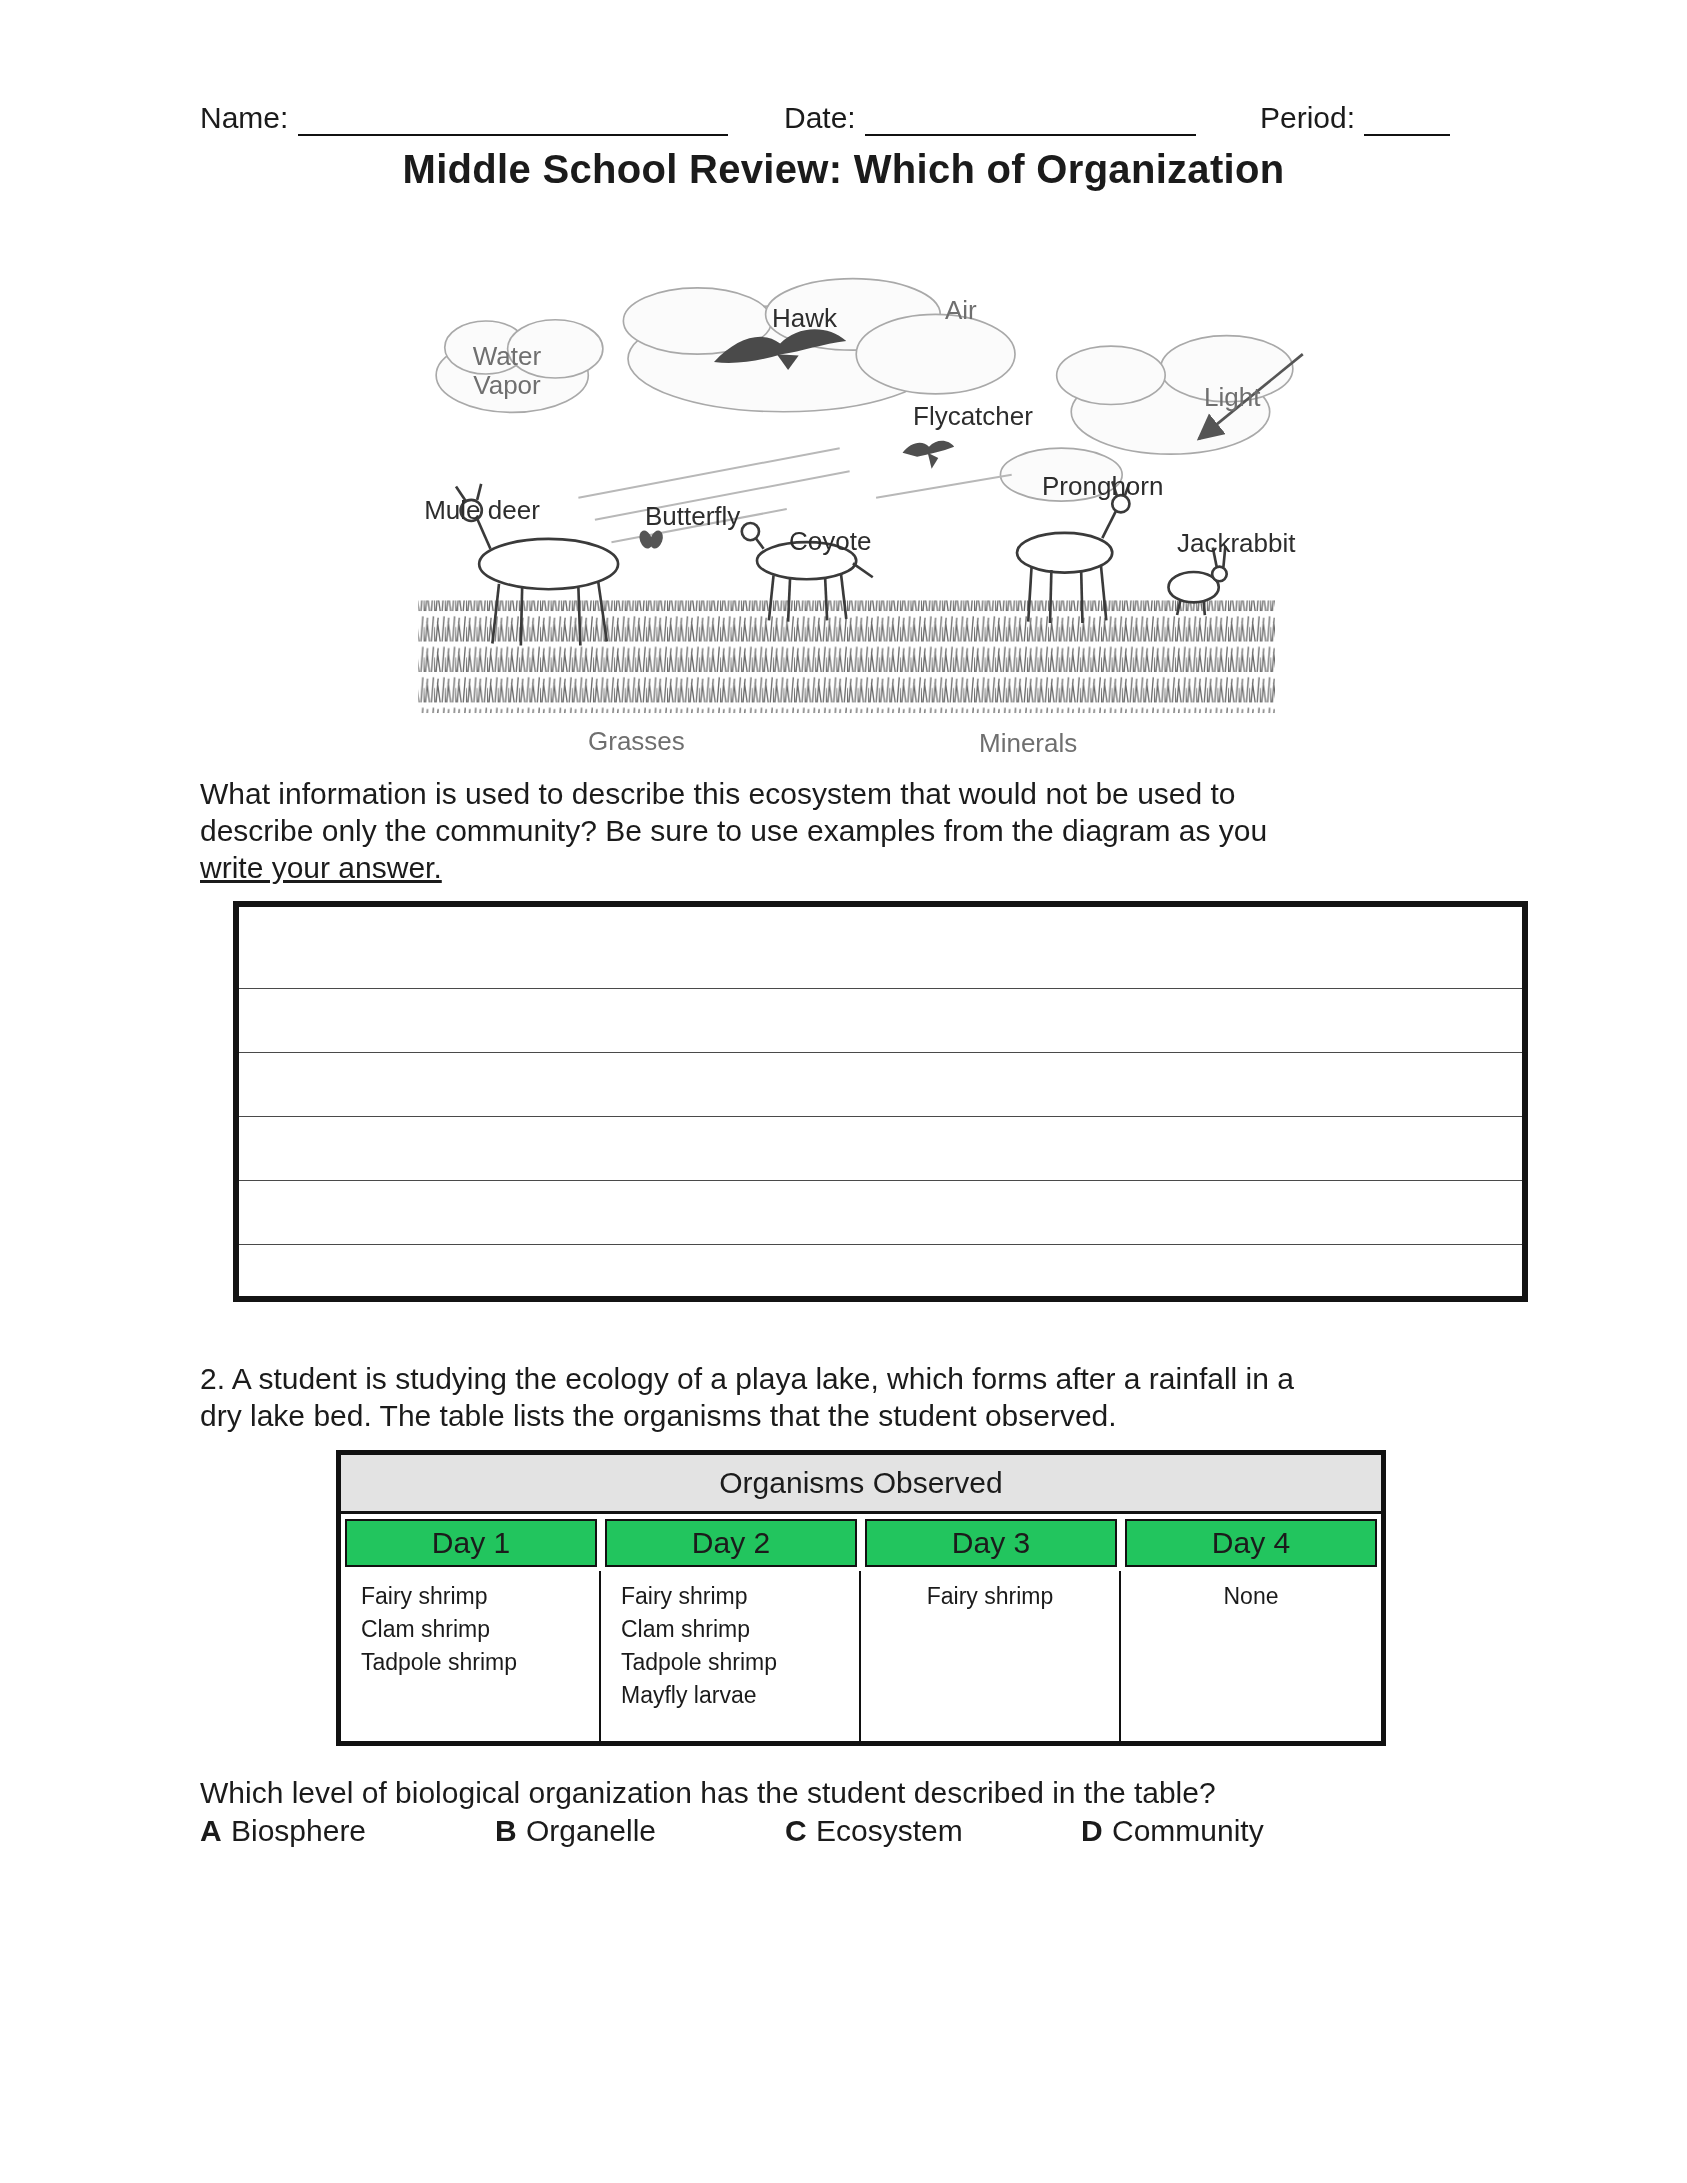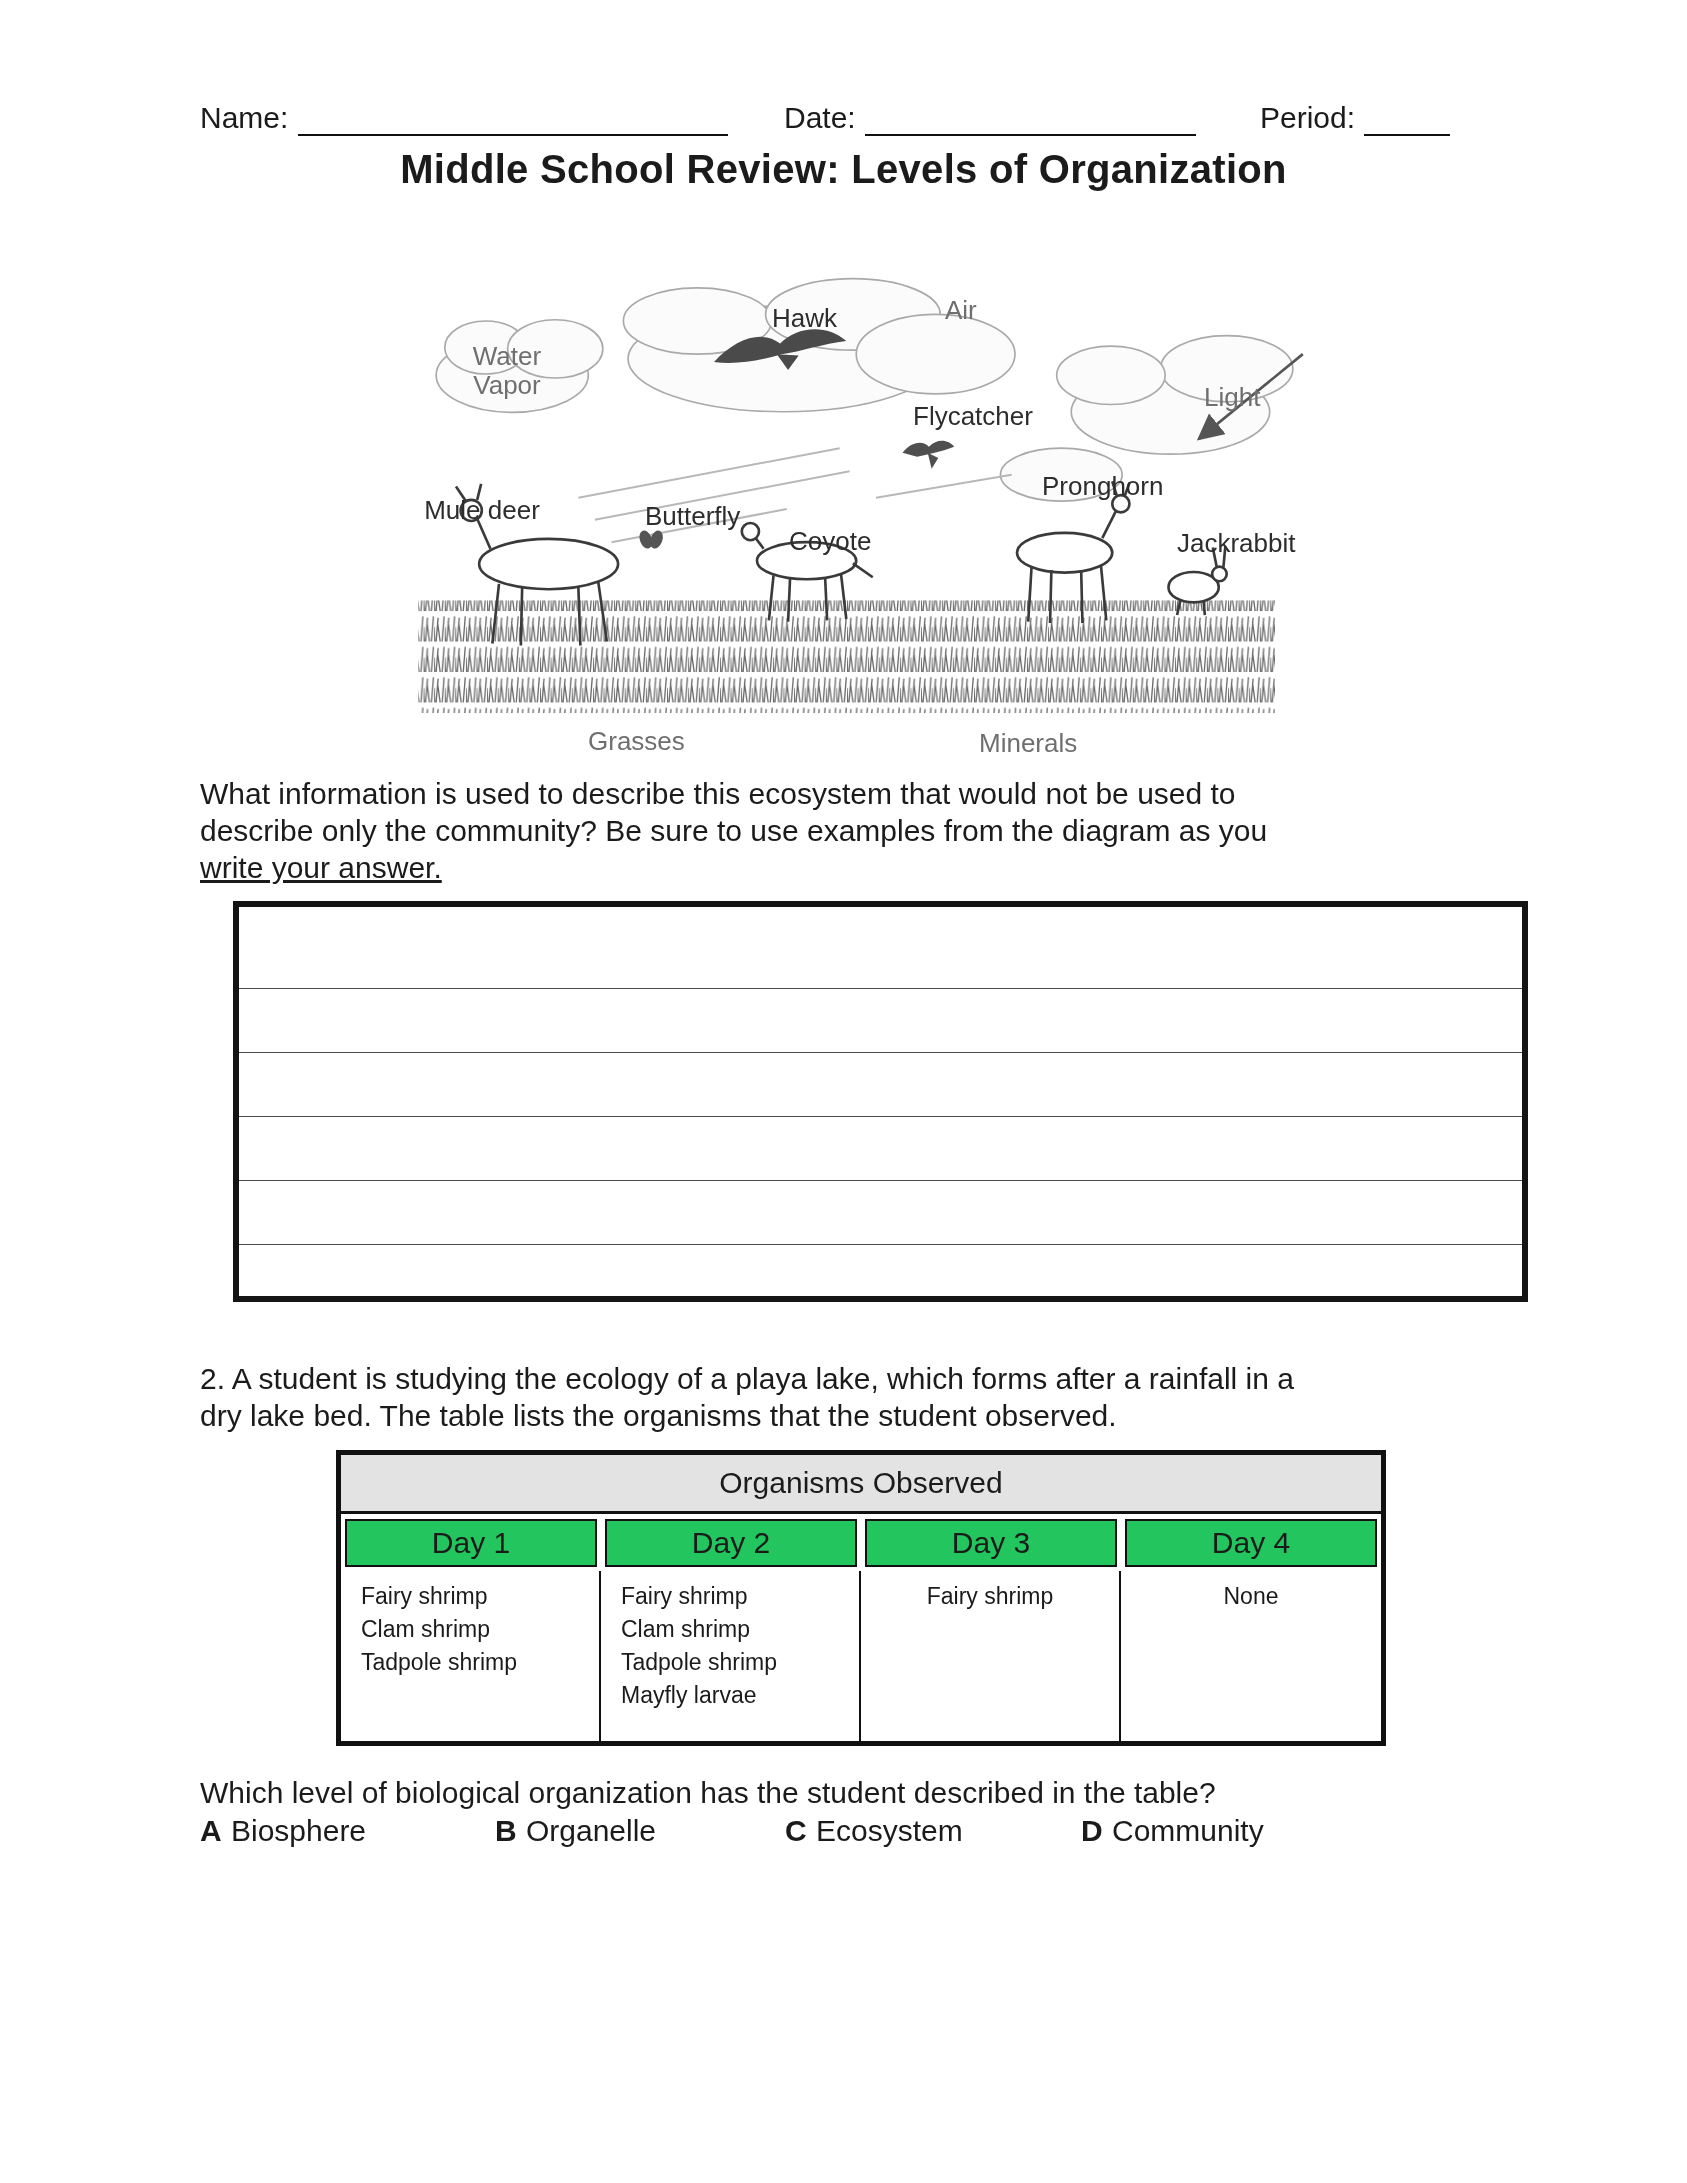--- a/index.html
+++ b/index.html
@@ -44,21 +44,21 @@
   <div class="abs txt" style="left:200px; top:99px;">
     <span>Name:</span><span class="blank" style="width:430px;"></span>
   </div>
   <div class="abs txt" style="left:784px; top:99px;">
     <span>Date:</span><span class="blank" style="width:331px;"></span>
   </div>
   <div class="abs txt" style="left:1260px; top:99px;">
     <span>Period:</span><span class="blank" style="width:86px;"></span>
   </div>
 
-  <div class="abs" id="title" style="top:147px;">Middle School Review: Levels of Organization</div>
+  <div class="abs" id="title" style="top:147px;">Middle School Review: Which of Organization</div>
 
 
   <div class="abs" id="diagram" style="left:413px; top:276px;">
     <svg viewBox="0 0 1365 740" preserveAspectRatio="none">
       <defs>
         <marker id="arrow" markerWidth="12" markerHeight="12" refX="9" refY="5" orient="auto">
           <path d="M0,0 L10,5 L0,10 Z" fill="#555"></path>
         </marker>
         <pattern id="grassP" width="16" height="46" patternUnits="userSpaceOnUse">
           <path d="M3 46 L6 10 M9 46 L5 16 M12 46 L15 8 M1 46 L0 24" stroke="#6a6a6a" stroke-width="2" fill="none"></path>

